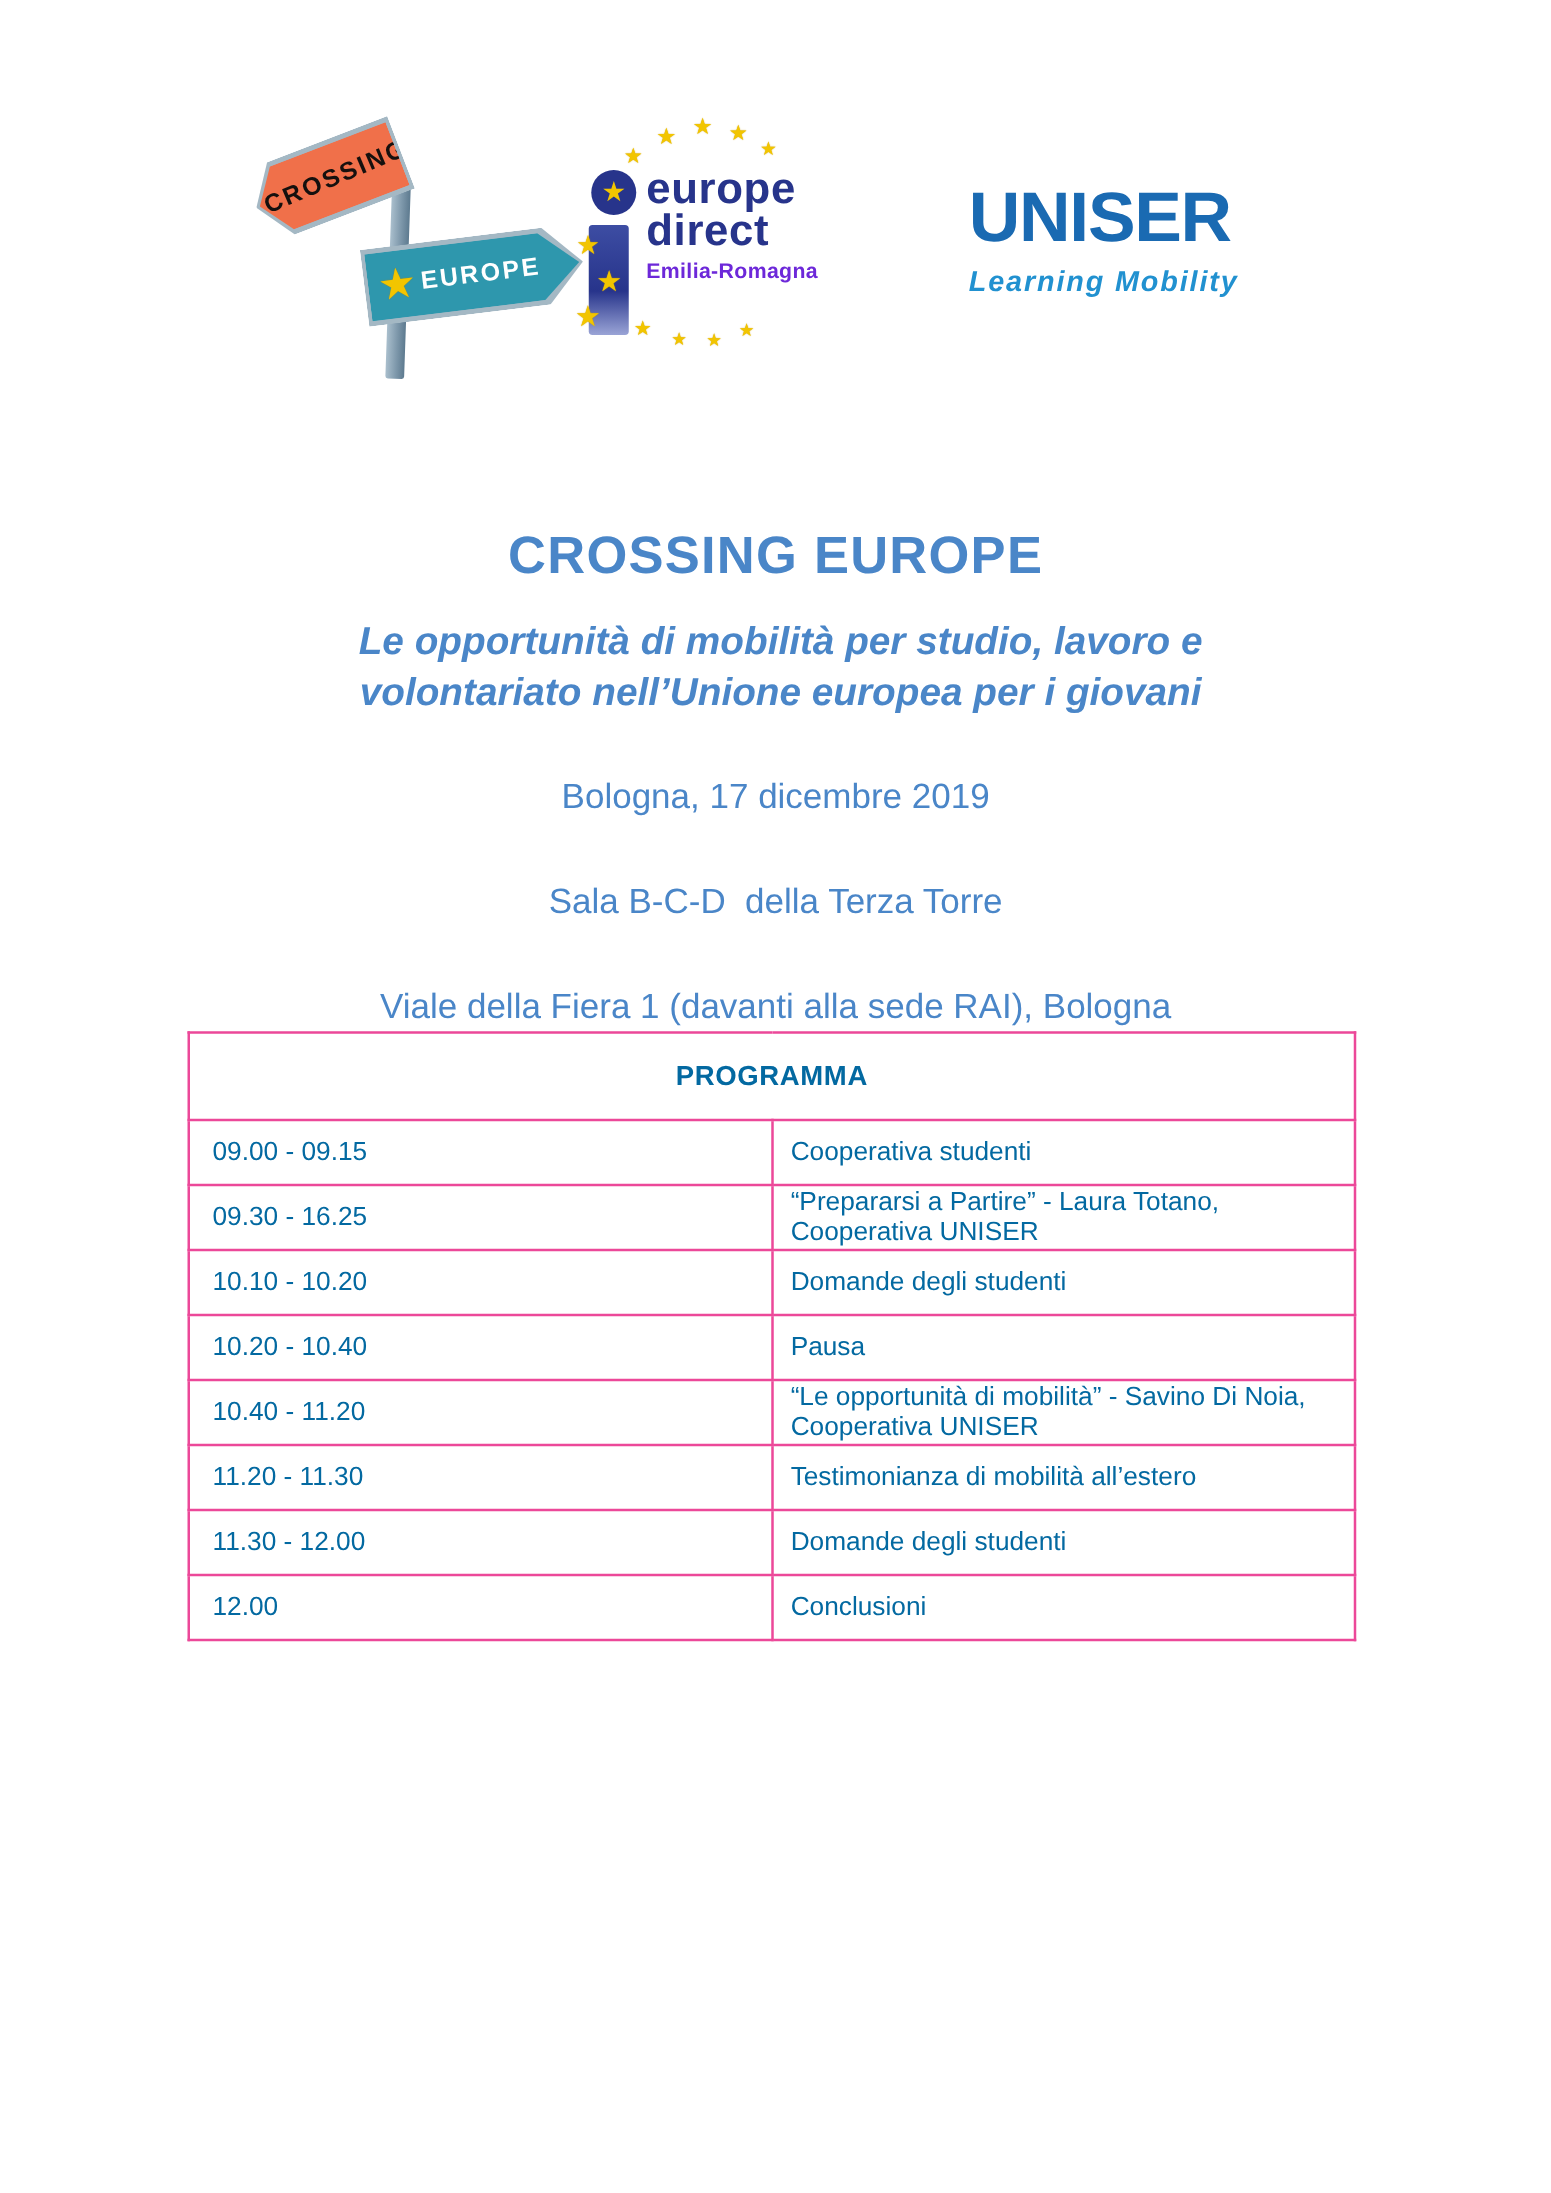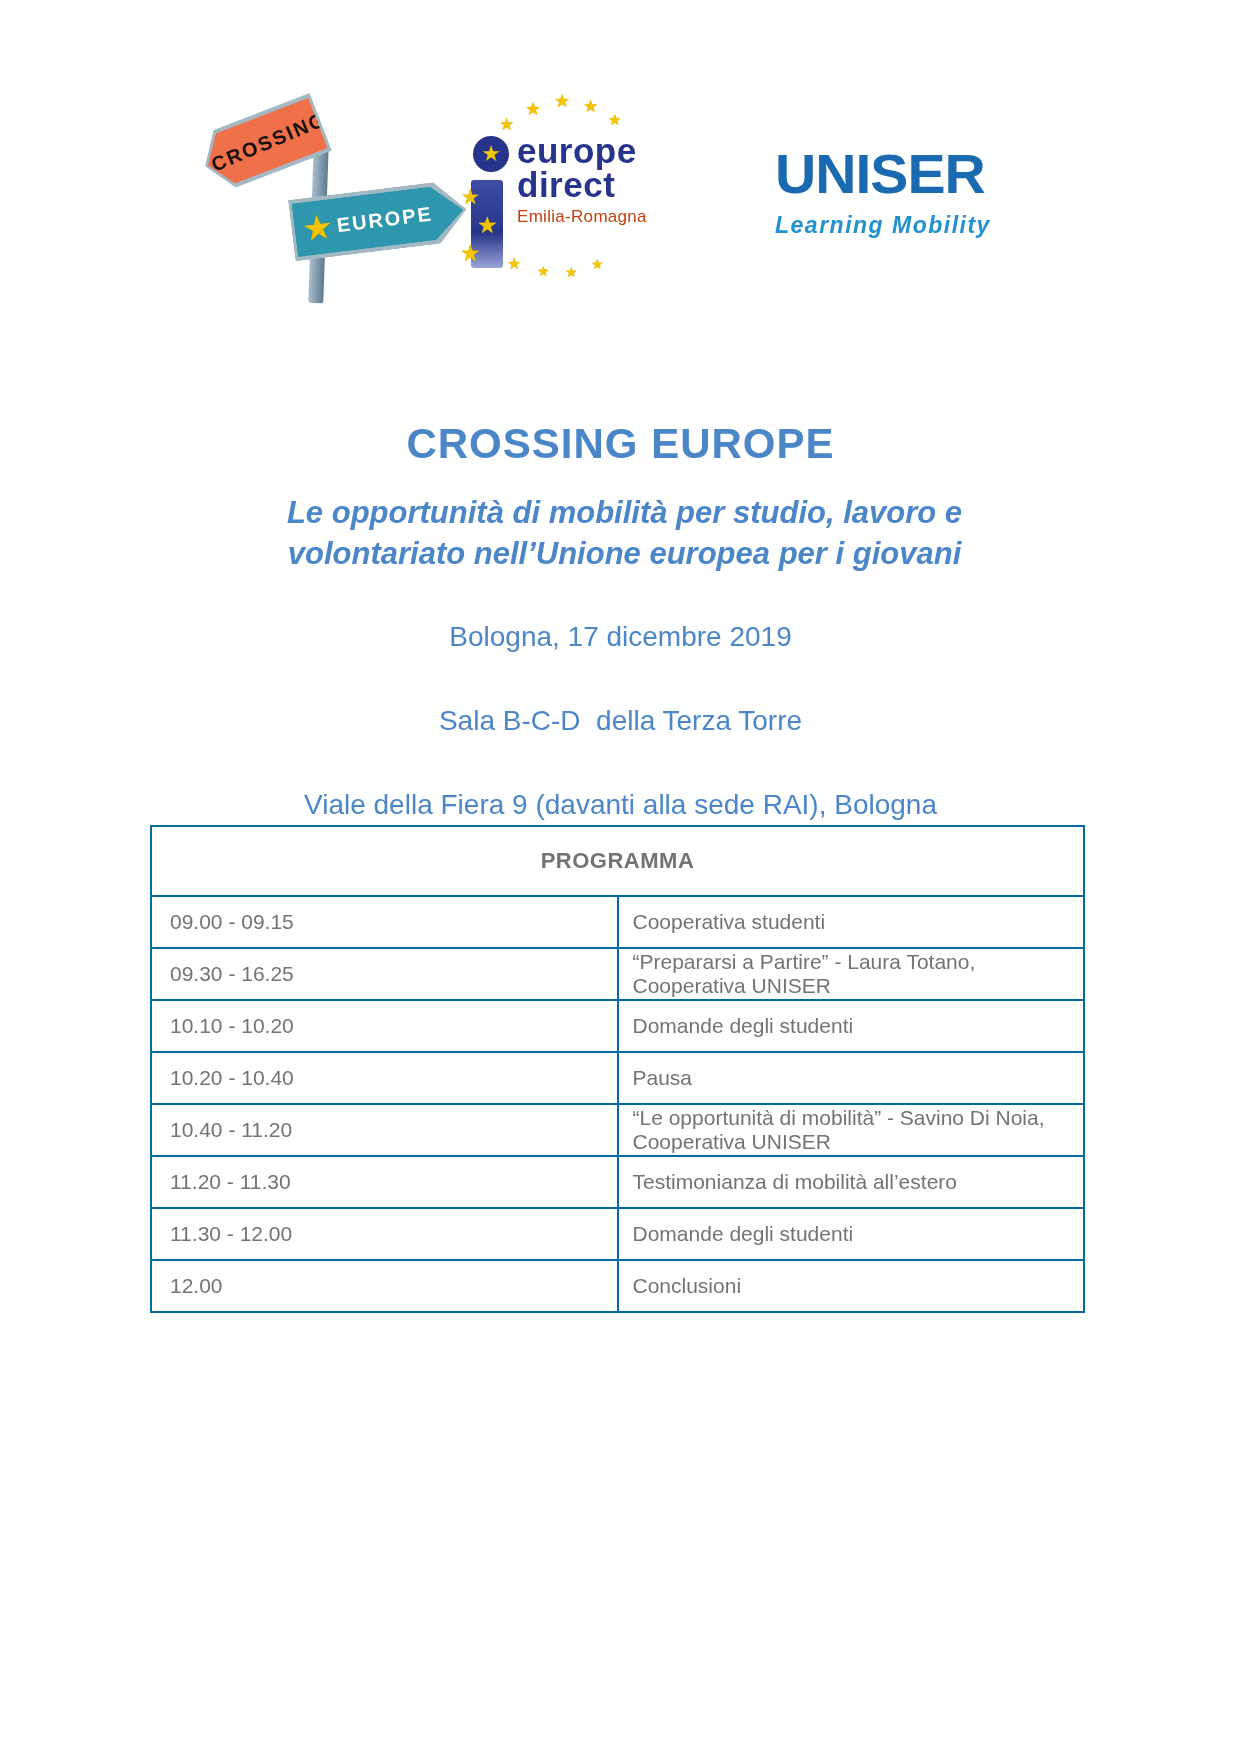--- a/index.html
+++ b/index.html
@@ -60,21 +60,21 @@
     display:flex; align-items:center; justify-content:center;
   }
   .ed-circle .ed-star-on-circle { color:#f2c500; font-size:22px; line-height:1; position:static; }
   .ed-column {
     position:absolute; left:16px; top:90px; width:32px; height:88px;
     background:linear-gradient(180deg,#3d4da3 0%, #27348b 60%, #9aa4d6 100%);
     border-radius:3px;
   }
   .ed-text { position:absolute; left:62px; top:44px; }
   .ed-word { color:#27348b; font-weight:700; font-size:35px; line-height:34px; letter-spacing:0.5px; }
-  .ed-region { color:#c2410c; font-weight:400; font-size:17px; margin-top:5px; letter-spacing:0.3px; }
+  .ed-region { color:#6d28d9; font-weight:700; font-size:17px; margin-top:5px; letter-spacing:0.3px; }
 
   .logo-uniser { position:absolute; left:775px; top:148px; width:250px; }
   .uniser-word {
     color:#1a6ab2; font-weight:700; font-size:56px; line-height:52px;
     letter-spacing:-1px; transform:scaleX(1.02); transform-origin:left;
   }
   .uniser-tagline {
     color:#2191d0; font-weight:700; font-style:italic; font-size:23px;
     letter-spacing:1.5px; margin-top:12px;
   }
@@ -94,21 +94,21 @@
     position:absolute; top:567px; left:0; width:100%;
     text-align:center; color:#4a86c8;
     font-size:28px; line-height:28px; white-space:pre-wrap;
   }
 
   
   table.program {
     position:absolute; left:150px; top:825px; width:935px;
     border-collapse:collapse; table-layout:fixed;
   }
-  table.program th, table.program td { border:2px solid #0369a1; color:#737373; }
+  table.program th, table.program td { border:2px solid #ec4899; color:#0369a1; }
   table.program th {
     height:66px; font-size:22px; font-weight:700; text-align:center;
     letter-spacing:0.5px;
   }
   table.program td { height:48px; font-size:21px; font-weight:400; vertical-align:middle; }
   td.time { width:172px; padding-left:18px;margin-top:16px; }
   td.act  { padding-left:14px; padding-right:8px; }
 </style>
 </head>
 <body>
@@ -160,21 +160,21 @@
   </div>
 
   <div class="title">CROSSING EUROPE</div>
   <div class="subtitle">
     <div>Le opportunità di mobilità per studio, lavoro e</div>
     <div>volontariato nell’Unione europea per i giovani</div>
   </div>
   <div class="venue">
     <div>Bologna, 17 dicembre 2019</div>
     <div>Sala B-C-D  della Terza Torre</div>
-    <div>Viale della Fiera 9 (davanti alla sede RAI), Bologna</div>
+    <div>Viale della Fiera 1 (davanti alla sede RAI), Bologna</div>
   </div>
 
   <table class="program">
     <thead>
       <tr>
         <th colspan="2">PROGRAMMA</th>
       </tr>
     </thead>
     <tbody>
         <tr>

